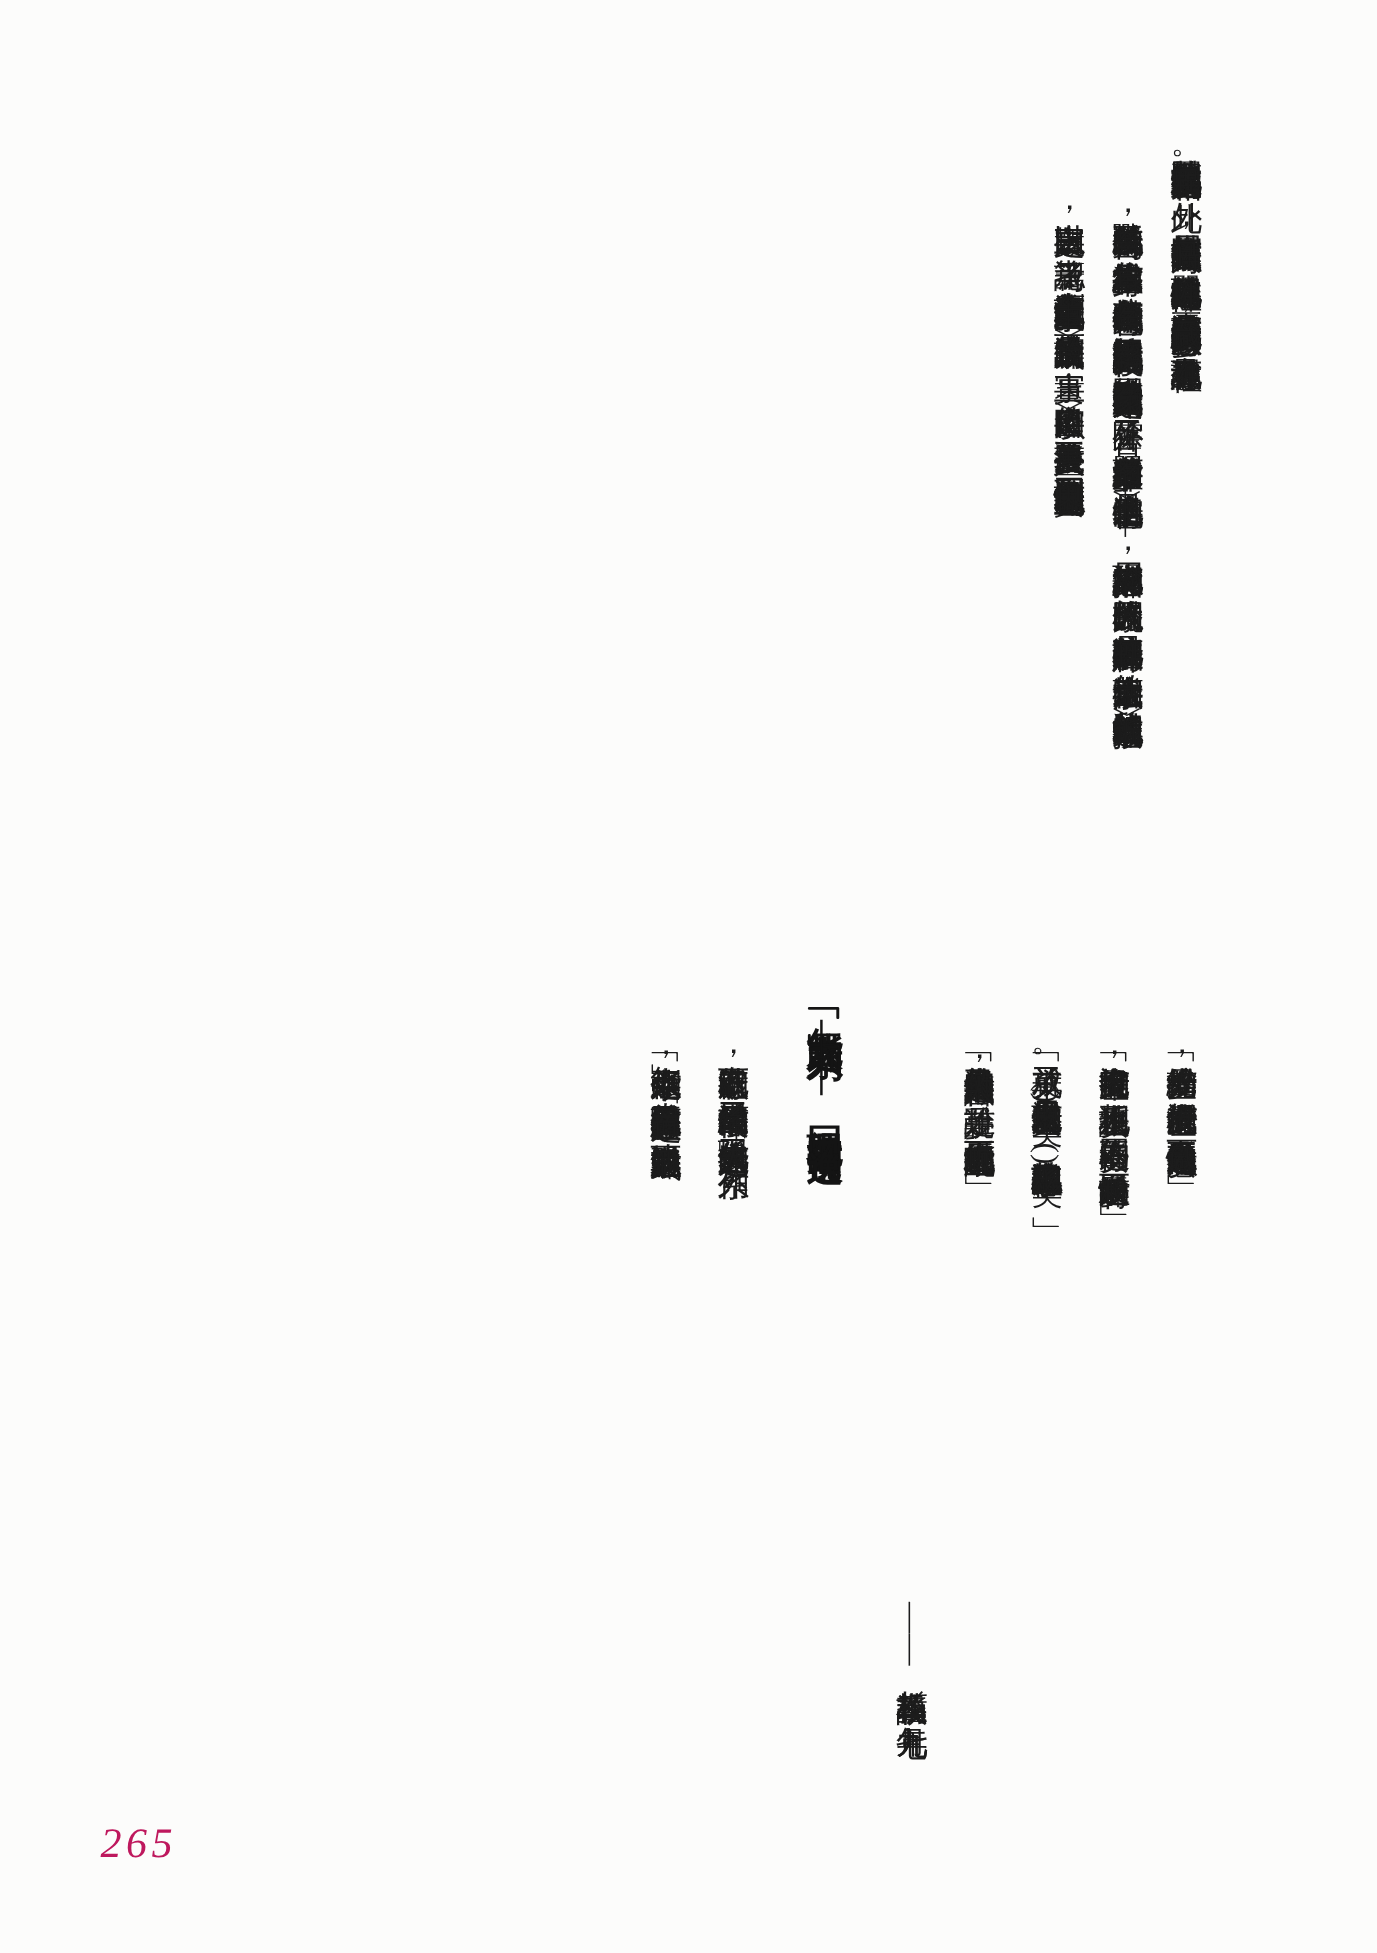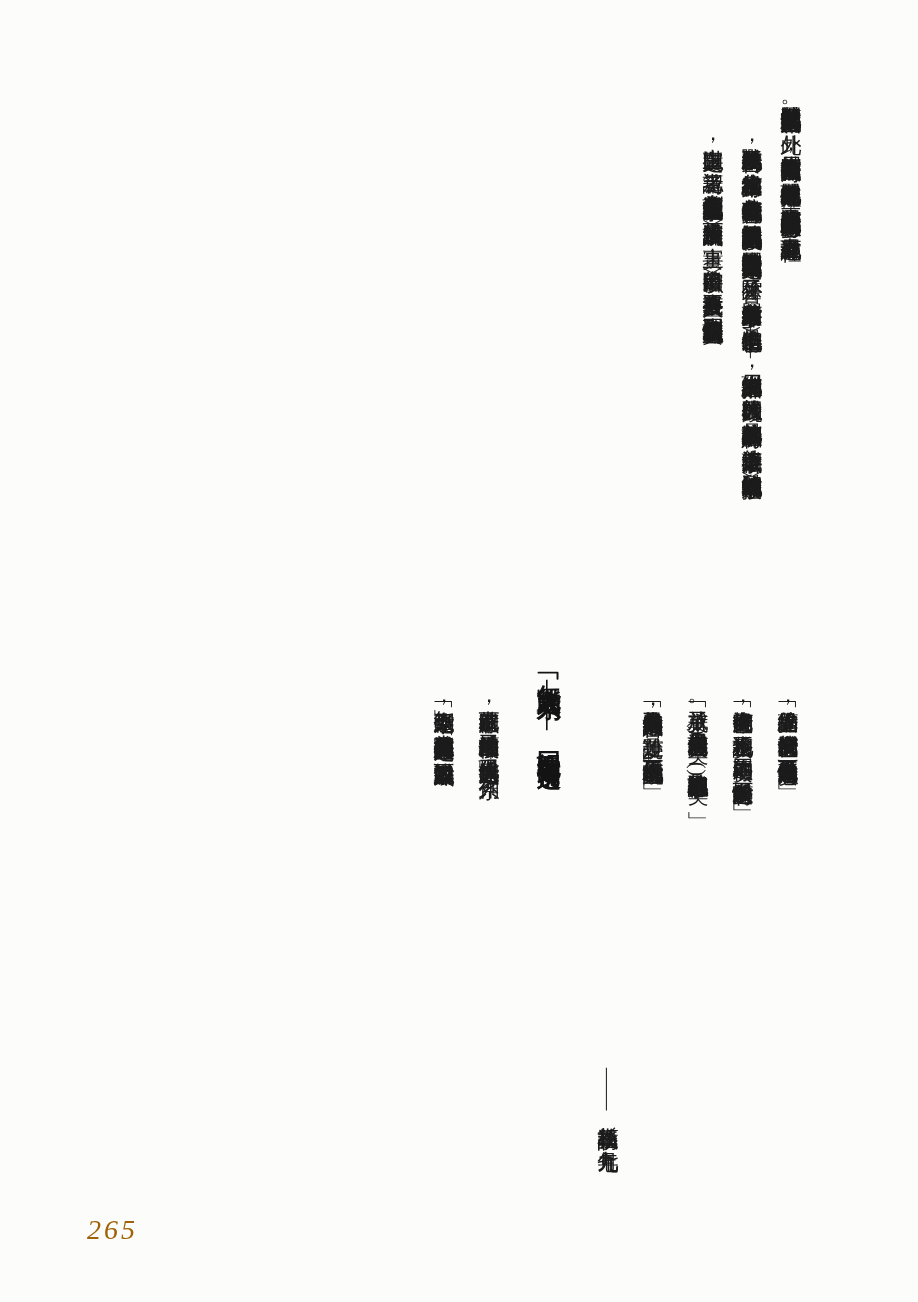--- a/index.html
+++ b/index.html
@@ -66,22 +66,21 @@
     letter-spacing: 0;
     text-orientation: upright;
   }
   .page-number {
     position: absolute;
     left: 67px;
     top: 1214px;
     font-size: 28px;
     font-style: italic;
     letter-spacing: 3px;
-    color: #a16207;
-    margin-left: 20px;
+    color: #be185d;
   }
 </style>
 </head>
 <body>
 
 <div class="page">
 
   <section class="vblock block-top">
     <p>整體氛圍和七〇年代後半其他夢境爲主的風格相異。此外，借用霍普畫作裡的複數構圖融入作品時，並非單純地重現其構圖的趣味性，更試著將霍普作品裡光和影的描繪特色及其孕育出的內心寂寥感，有意識地呈現在作品裡。</p>
     <p class="indent2">以戰後結束不久的時代爲舞台，本作描線和繪畫風格本身，部分帶有水木茂貸本時代的作品特色，暗沉的氣氛同時也讓人感受到第二次大戰後，從法國和義大利等歐洲登場的自然主義寫實電影之印象。除了霍普外，參考照片資料來描繪的畫面非常多，這也是〈窗邊的手〉的特色——用充滿現實感的細部描繪，以大格的分鏡展開，這是其他夢的故事裡看不到的特殊點。這樣的蒙太奇合成手法，和以往的〈螺旋式〉的構成非常接近。</p>

